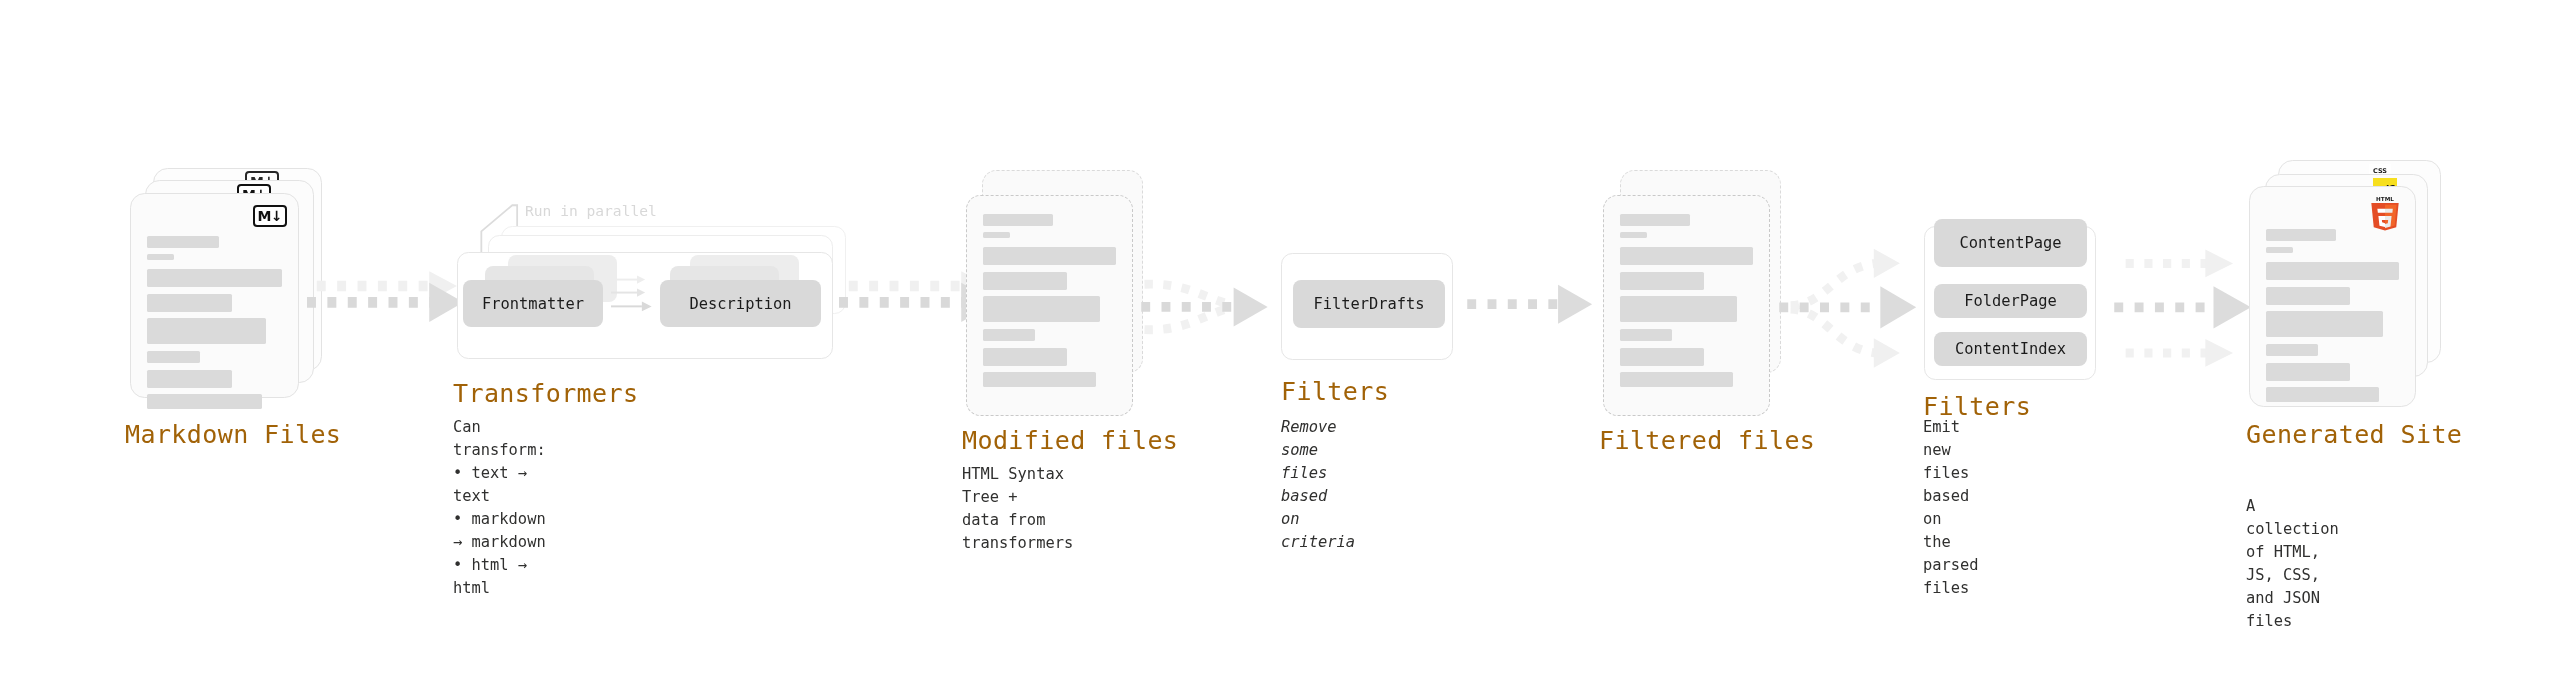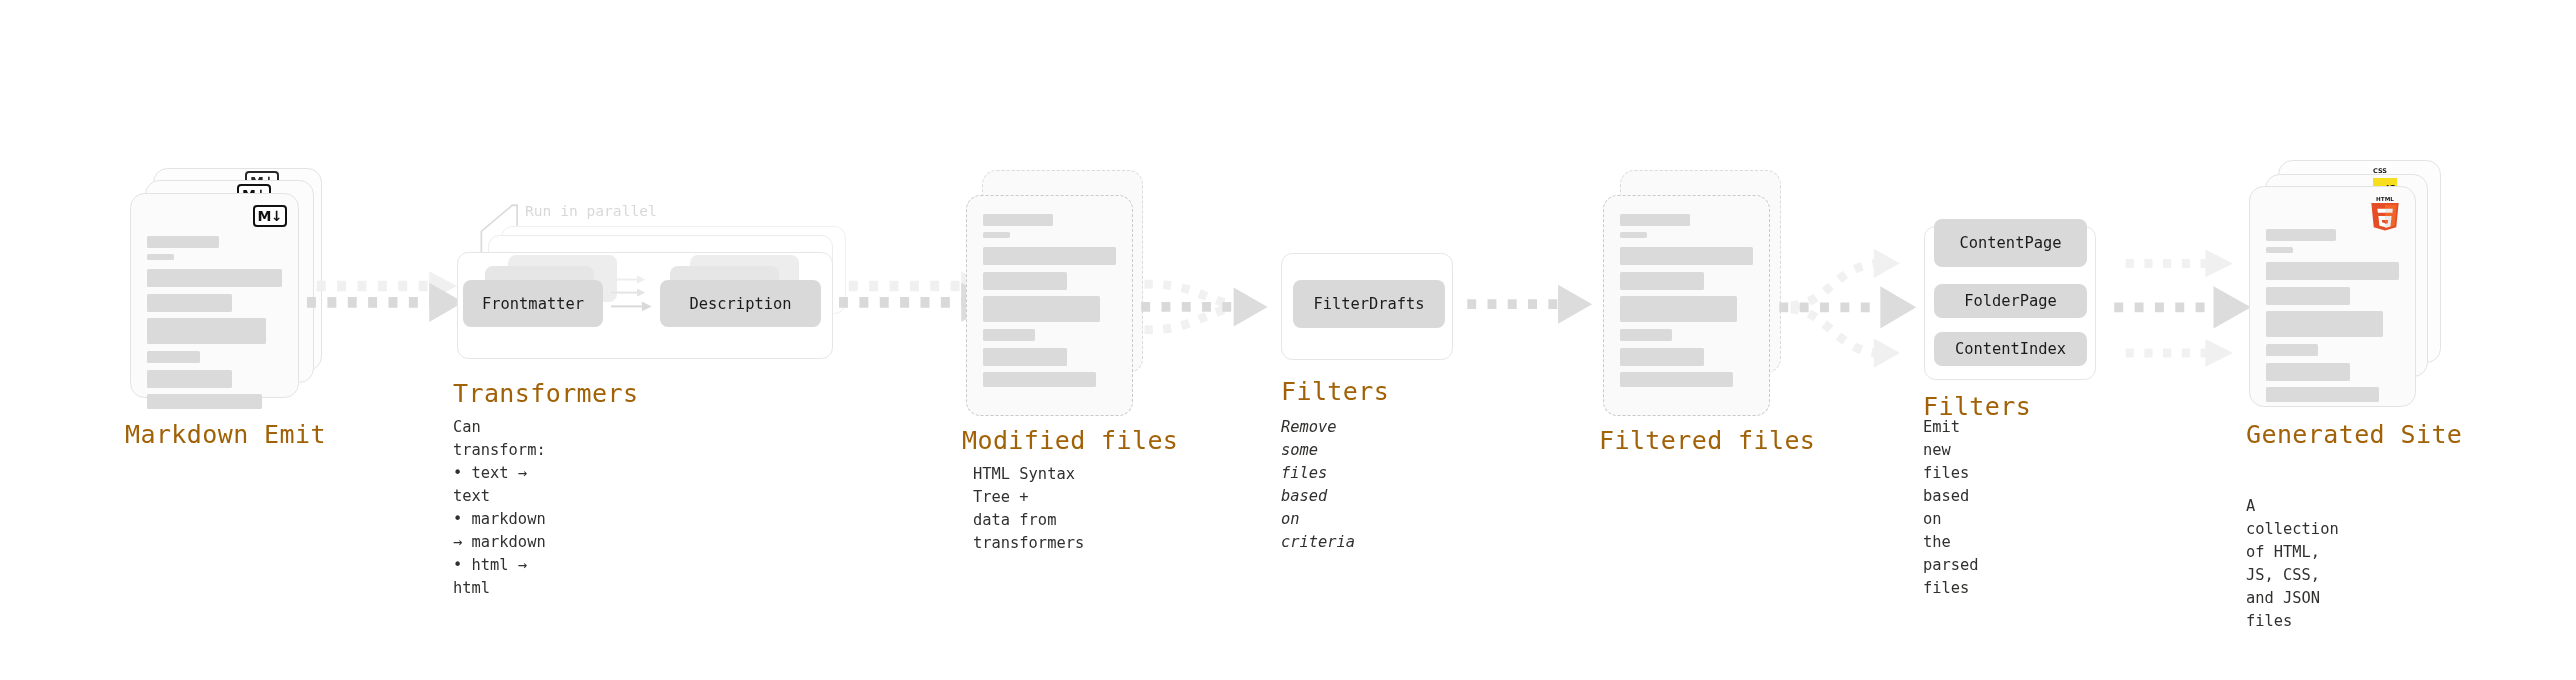--- a/index.html
+++ b/index.html
@@ -175,21 +175,21 @@
         <div class="bar" style="width:20%; height:5.7px; margin-top:5.7px;"></div>
         <div class="bar" style="width:100%; height:18px; margin-top:9.8px;"></div>
         <div class="bar" style="width:63%; height:18px; margin-top:6.5px;"></div>
         <div class="bar" style="width:88%; height:26px; margin-top:6.5px;"></div>
         <div class="bar" style="width:39%; height:12.2px; margin-top:6.5px;"></div>
         <div class="bar" style="width:63%; height:18px; margin-top:6.5px;"></div>
         <div class="bar" style="width:85%; height:15.4px; margin-top:6.5px;"></div>
       </div>
     </div>
 
-    <div class="stage-title abs" style="left:125px; top:420px;">Markdown Emit</div>
+    <div class="stage-title abs" style="left:125px; top:420px;">Markdown Files</div>
   </div>
 
   <svg class="abs" width="163" height="98" style="left:307px; top:268px;" viewBox="0 0 200 120">
     <g stroke-linecap="butt">
       <line x1="12" y1="22" x2="152" y2="22" stroke="#f0f0f0" stroke-width="13" stroke-dasharray="11 14"></line>
       <polygon points="150,4 184,22 150,40" fill="#f0f0f0"></polygon>
       <line x1="0" y1="42" x2="152" y2="42" stroke="#d9d9d9" stroke-width="13" stroke-dasharray="11 14"></line>
       <polygon points="150,18 192,42 150,66" fill="#dcdcdc"></polygon>
     </g>
   </svg>
@@ -248,21 +248,21 @@
         <div class="bar" style="width:20%; height:5.7px; margin-top:5.7px;"></div>
         <div class="bar" style="width:100%; height:18px; margin-top:9.8px;"></div>
         <div class="bar" style="width:63%; height:18px; margin-top:6.5px;"></div>
         <div class="bar" style="width:88%; height:26px; margin-top:6.5px;"></div>
         <div class="bar" style="width:39%; height:12.2px; margin-top:6.5px;"></div>
         <div class="bar" style="width:63%; height:18px; margin-top:6.5px;"></div>
         <div class="bar" style="width:85%; height:15.4px; margin-top:6.5px;"></div>
       </div>
     </div>
     <div class="stage-title abs" style="left:962px; top:426px;">Modified files</div>
-    <div class="stage-desc abs" style="left:962px; top:463px;margin-left:11px;">HTML Syntax Tree +
+    <div class="stage-desc abs" style="left:962px; top:463px;">HTML Syntax Tree +
 data from transformers</div>
   </div>
 
   <svg class="abs" width="154" height="106" style="left:1138px; top:258px;" viewBox="0 0 190 130">
     <g fill="none">
       <path d="M8 32 C60 30 78 48 118 58" stroke="#f1f1f1" stroke-width="11" stroke-dasharray="10 13" stroke-linecap="butt"></path>
       <path d="M8 88 C60 90 78 70 118 60" stroke="#f1f1f1" stroke-width="11" stroke-dasharray="10 13" stroke-linecap="butt"></path>
       <line x1="4" y1="60" x2="120" y2="60" stroke="#d9d9d9" stroke-width="12" stroke-dasharray="11 14"></line>
     </g>
     <polygon points="118,36 160,60 118,84" fill="#dcdcdc"></polygon>

